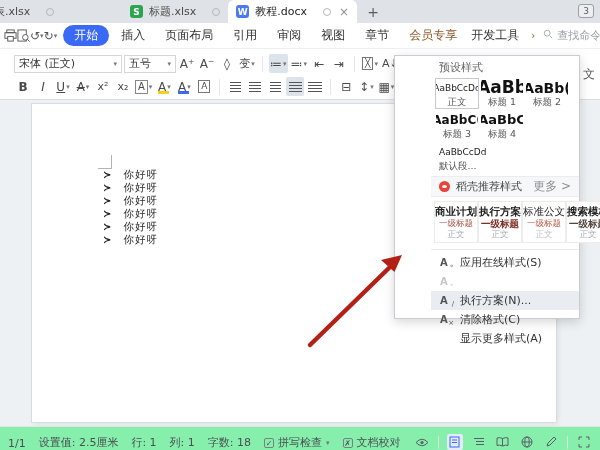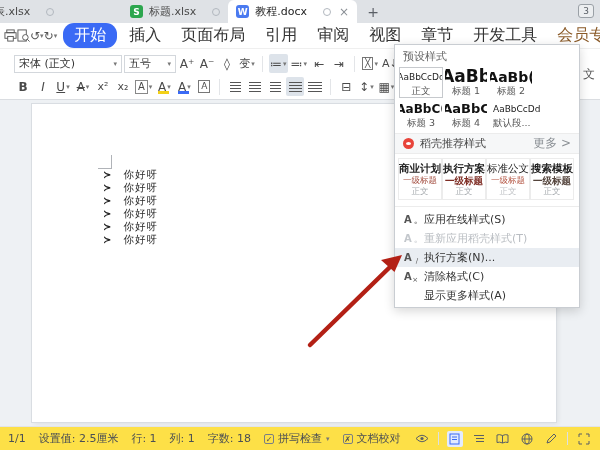--- a/index.html
+++ b/index.html
@@ -30,21 +30,21 @@
   .winbadge { position:absolute; right:6px; top:4px; width:16px; height:14px;
     border:1px solid #9aa0a6; border-radius:3px; font-size:9px; color:#5a5f66;
     display:flex; align-items:center; justify-content:center; background:#eceef0; }
   
   .ribbon { position:absolute; left:0; top:23px; width:600px; height:25px;
     background:#fff; display:flex; align-items:center; padding:0 4px; }
   .qicon { width:20px; height:18px; display:flex; align-items:center;
     justify-content:center; color:#555; }
   .caret { font-size:7px; color:#777; }
   .rtabs { display:flex; align-items:center; gap:4px; margin-left:6px; }
-  .rtab { padding:2px 8px; font-size:16px; color:#333; white-space:nowrap; }
+  .rtab { padding:2px 8px; font-size:12px; color:#333; white-space:nowrap; }
   .rtab.active { background:#3a6af5; color:#fff; border-radius:11px; padding:2px 11px; }
   .rtab.member { color:#8a5a28; padding-right:2px; }
   .member-more { color:#8a5a28; font-size:10px; margin-right:4px; }
   .rsearch { display:flex; align-items:center; gap:4px; color:#9aa0a6;
     font-size:11px; white-space:nowrap; margin-left:4px; }
   
   .toolbar { position:absolute; left:0; top:48px; width:600px; height:51px;
     border-top:1px solid #efefef; padding:3px 0 0 14px; background:#fff; }
   .trow { display:flex; align-items:center; height:23px; gap:2px; }
   .combo { display:flex; align-items:center; justify-content:space-between;
@@ -75,23 +75,23 @@
     background:#eef1f4; border-top:1px solid #dadde1; }
   .page { position:absolute; left:32px; top:4px; width:524px; height:318px;
     background:#fff; box-shadow:0 0 0 1px #d9dde2, 2px 2px 5px rgba(0,0,0,.07); }
   .cropmark { position:absolute; left:66px; top:51px; width:14px; height:14px;
     border-right:1px solid #b0b3b8; border-bottom:1px solid #b0b3b8; }
   .bullets { position:absolute; left:71px; top:64px; }
   .bline { display:flex; align-items:center; height:13px; }
   .bglyph { color:#222; font-size:10px; margin-right:12px; font-weight:bold; }
   .btext { font-size:10.5px; color:#2b2b2b; letter-spacing:1px; }
   
-  .panel { position:absolute; left:394px; top:44px; width:186px; height:264px;
+  .panel { position:absolute; left:394px; top:55px; width:186px; height:264px;
     background:#fff; border:1px solid #c9cdd2; box-shadow:0 3px 10px rgba(0,0,0,.16);
-    z-index:5; }
+    z-index:5;padding-left:36px; }
   .panel-title { font-size:11px; color:#666; padding:4px 8px 2px; }
   .pgrid { display:flex; flex-wrap:wrap; padding:1px 3px 0; }
   .pcell { width:44px; height:31px; display:flex; flex-direction:column;
     align-items:center; justify-content:flex-end; border:1px solid transparent;
     margin:0 0 1px 1px; overflow:hidden; }
   .pcell.sel { border-color:#c6c9cd; }
   .pcell .plabel { font-size:9.5px; color:#555; line-height:12px; white-space:nowrap; }
   .pv-body { font-size:9px; color:#222; line-height:15px; }
   .pv-h1 { font-size:17px; font-weight:bold; color:#111; line-height:17px;margin-top:35px; }
   .pv-h2 { font-size:14px; font-weight:bold; color:#111; line-height:16px; }
@@ -121,22 +121,22 @@
   .mitem.hl { background:#e9edf2; }
   .mitem.dis { color:#b9bdc2; }
   .micon { width:13px; position:relative; font-size:10px; font-weight:bold;
     color:#555; text-align:left; flex:0 0 auto; }
   .mitem.dis .micon { color:#c3c7cc; }
   .micon .acc { position:absolute; right:-1px; bottom:-2px; font-size:7px;
     font-weight:normal; }
   .mitem.noicon { padding-left:29px; }
   
   .statusbar { position:absolute; left:0; bottom:0; width:600px; height:24px;
-    background:#fde047; border-top:1px solid #e2e4e8; display:flex;
-    align-items:center; font-size:11px; color:#4b4f54; padding:0 8px; gap:13px; }
+    background:#86efac; border-top:1px solid #e2e4e8; display:flex;
+    align-items:flex-end; font-size:11px; color:#4b4f54; padding:0 8px; gap:13px; }
   .sitem { white-space:nowrap; display:flex; align-items:center; gap:4px; }
   .chk { width:10px; height:10px; border:1px solid #7a7f85; border-radius:2px;
     font-size:8px; line-height:9px; text-align:center; color:#4b4f54; }
   .sright { margin-left:auto; display:flex; align-items:center; gap:8px; }
   .vicon { width:16px; height:16px; display:flex; align-items:center;
     justify-content:center; border-radius:2px; color:#5a5f66; }
   .vicon.sel { background:#e3ebfd; color:#3a6af5; }
   .ssep { width:1px; height:13px; background:#dcdfe3; }
   .zoomtxt { white-space:nowrap; }
   
@@ -187,22 +187,22 @@
     <span class="qicon">↻</span>
     <span class="caret">▾</span>
     <div class="rtabs">
       <span class="rtab active">开始</span>
       <span class="rtab">插入</span>
       <span class="rtab">页面布局</span>
       <span class="rtab">引用</span>
       <span class="rtab">审阅</span>
       <span class="rtab">视图</span>
       <span class="rtab">章节</span>
+      <span class="rtab member">会员专享</span>
       <span class="rtab">开发工具</span>
-      <span class="rtab member">会员专享</span>
       <span class="member-more">›</span>
     </div>
     <div class="rsearch">
       <span>
         <svg width="10" height="10" viewBox="0 0 12 12">
             <circle cx="5" cy="5" r="3.5" fill="none" stroke="#9aa0a6"></circle>
             <line x1="8" y1="8" x2="11" y2="11" stroke="#9aa0a6"></line>
           </svg>
       </span>
       <span>查找命令、搜索模板</span>
@@ -402,21 +402,20 @@
         <div class="cbody">正文</div>
       </div>
     </div>
     <div class="pmenu">
       <div class="mitem">
         <span class="micon"><span>A</span><span class="acc">∘</span></span>
         <span>应用在线样式(S)</span>
       </div>
       <div class="mitem dis">
         <span class="micon"><span>A</span><span class="acc">∘</span></span>
-        <span>重新应用稻壳样式(T)</span>
       </div>
       <div class="mitem hl">
         <span class="micon"><span>A</span><span class="acc">/</span></span>
         <span>执行方案(N)...</span>
       </div>
       <div class="mitem">
         <span class="micon"><span>A</span><span class="acc">×</span></span>
         <span>清除格式(C)</span>
       </div>
       <div class="mitem noicon">

